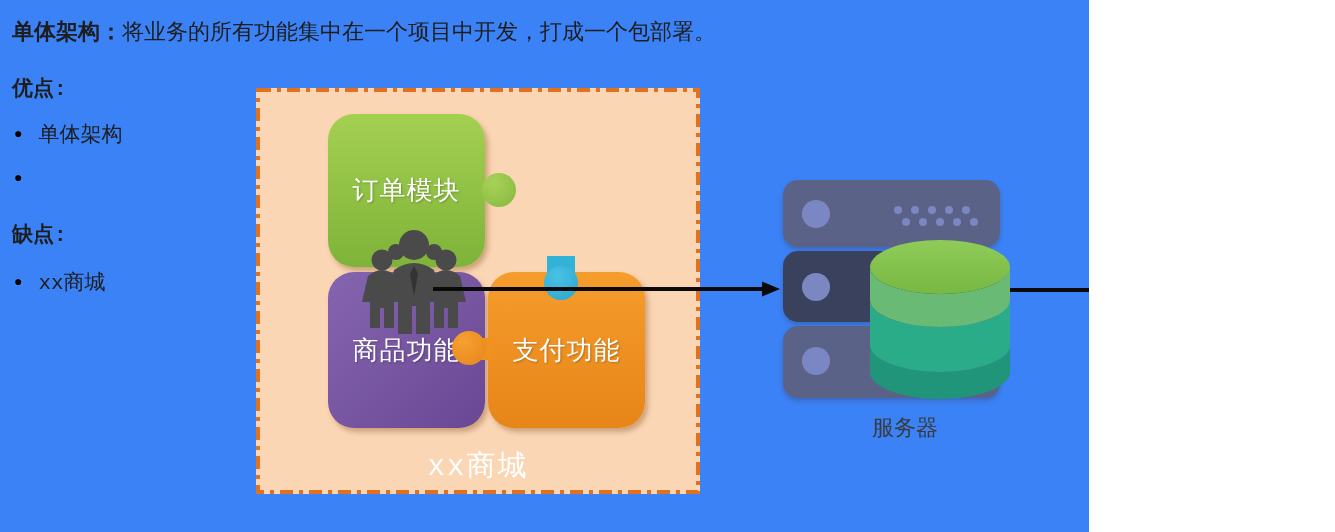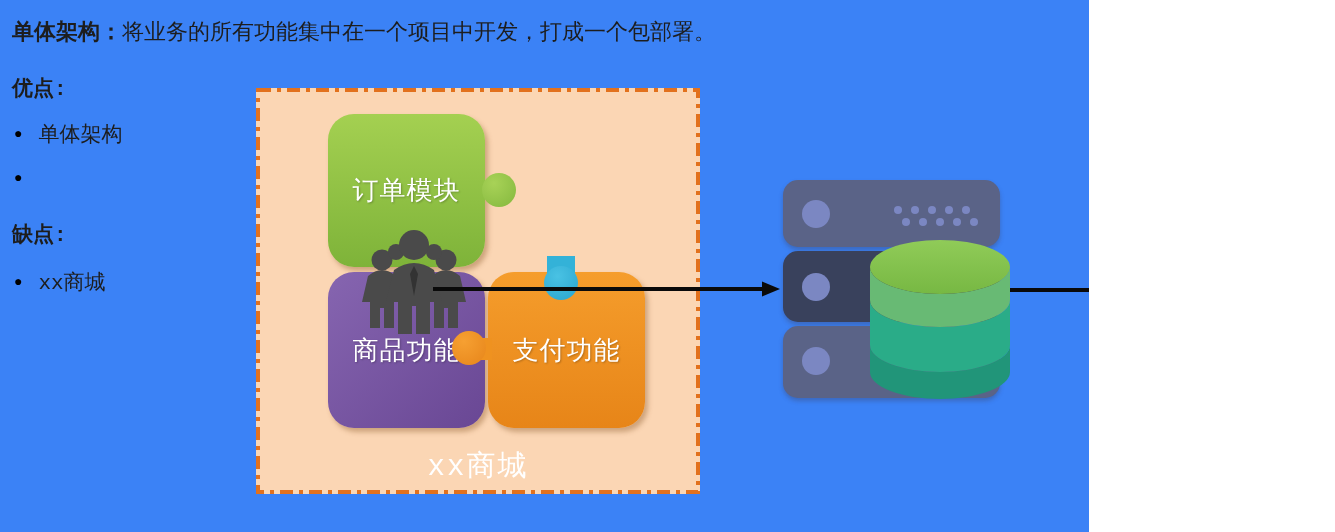--- a/index.html
+++ b/index.html
@@ -144,20 +144,21 @@
         <stop offset="0" stop-color="#90CB58"></stop>
           <stop offset="1" stop-color="#77B843"></stop>
       </linearGradient>
     </defs>
     <path d="M2,109 A70,27 0 0 0 142,109 L142,136 A70,27 0 0 1 2,136 Z" fill="#219579"></path>
     <path d="M2,109 A70,27 0 0 0 142,109 L142,136 A70,27 0 0 1 2,136 Z" fill="none"></path>
     <path d="M2,64 A70,27 0 0 0 142,64 L142,109 A70,27 0 0 1 2,109 Z" fill="#2AAC88"></path>
     <path d="M2,31 A70,27 0 0 0 142,31 L142,64 A70,27 0 0 1 2,64 Z" fill="#68BA74"></path>
     <ellipse cx="72" cy="31" rx="70" ry="27" fill="url(#gTop)"></ellipse>
   </svg>
+  <div class="server-label">服务器</div>
 
   <svg class="reddb-svg" viewBox="0 0 142 124">
     <defs>
       <linearGradient id="rBody" x1="0" y1="0" x2="1" y2="0">
         <stop offset="0" stop-color="#9E2F29"></stop>
           <stop offset="0.45" stop-color="#C6463C"></stop>
           <stop offset="1" stop-color="#9E2F29"></stop>
       </linearGradient>
       <linearGradient id="rTop" x1="0" y1="0" x2="0" y2="1">
         <stop offset="0" stop-color="#D6655B"></stop>

